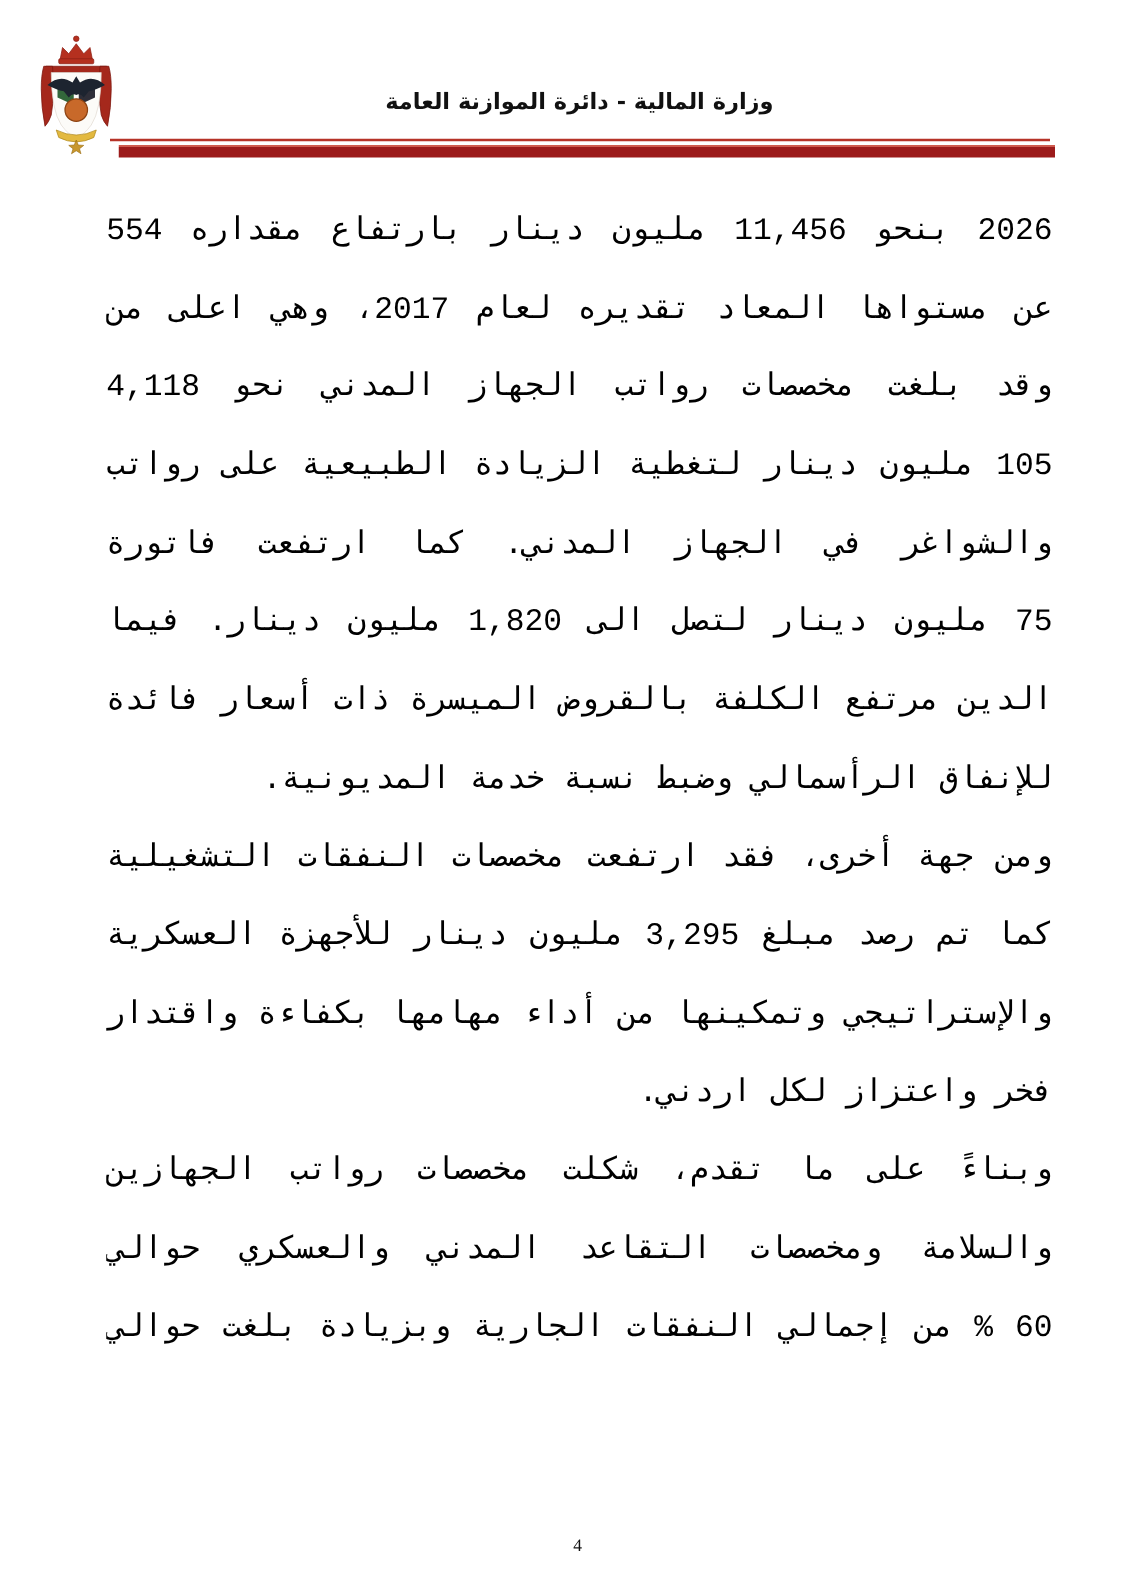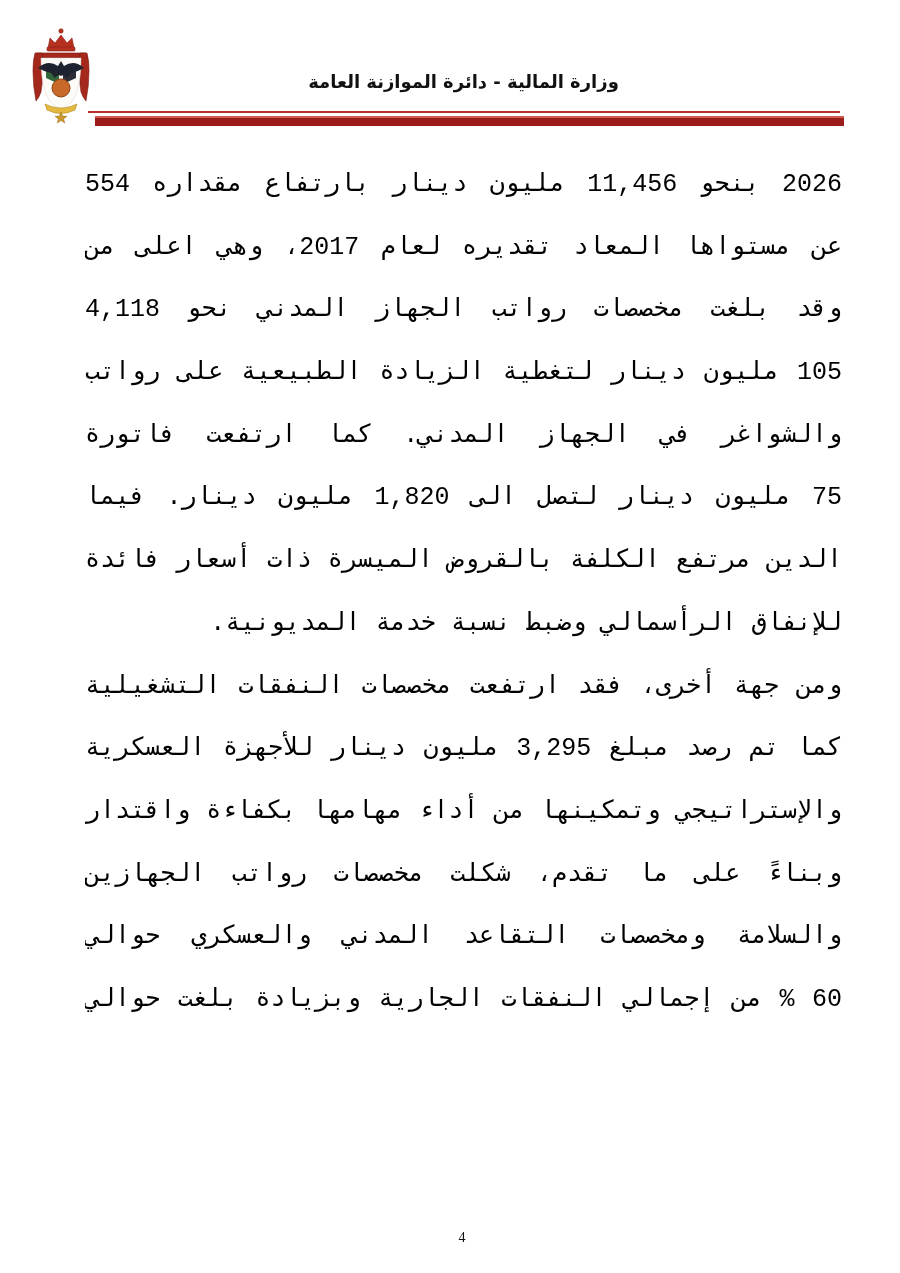--- a/index.html
+++ b/index.html
@@ -136,20 +136,21 @@
     <div class="line">عن مستواها المعاد تقديره لعام 2017، وهي اعلى من معدل التضخم السائد في الاقتصاد.</div>
     <div class="line">وقد بلغت مخصصات رواتب الجهاز المدني نحو 4,118 مليون دينار وبارتفاع مقداره</div>
     <div class="line">105 مليون دينار لتغطية الزيادة الطبيعية على رواتب العاملين وكلفة الإحداثات الجديدة</div>
     <div class="line">والشواغر في الجهاز المدني. كما ارتفعت فاتورة التقاعد المدني والعسكري بمبلغ</div>
     <div class="line">75 مليون دينار لتصل الى 1,820 مليون دينار. فيما ارتفعت مخصصات فوائد الدين العام</div>
     <div class="line">الدين مرتفع الكلفة بالقروض الميسرة ذات أسعار فائدة منخفضة نسبياً لإتاحة مجال أوسع</div>
     <div class="line line-end">للإنفاق الرأسمالي وضبط نسبة خدمة المديونية.</div>
     <div class="line">ومن جهة أخرى، فقد ارتفعت مخصصات النفقات التشغيلية للجهاز المدني لتصل إلى</div>
     <div class="line">كما تم رصد مبلغ 3,295 مليون دينار للأجهزة العسكرية والأمنية تقديراً لدورها الحيوي</div>
     <div class="line">والإستراتيجي وتمكينها من أداء مهامها بكفاءة واقتدار ولتكون درع الوطن الحصين ومصدر</div>
+    <div class="line line-end">فخر واعتزاز لكل اردني.</div>
     <div class="line">وبناءً على ما تقدم، شكلت مخصصات رواتب الجهازين المدني والعسكري وجهاز الأمن</div>
     <div class="line">والسلامة ومخصصات التقاعد المدني والعسكري حوالي 6,835 مليون دينار أو ما نسبته</div>
     <div class="line">60 % من إجمالي النفقات الجارية وبزيادة بلغت حوالي 274 مليون دينار</div>
   </div>
 
   <div class="page-number">4</div>
 
 </div>
 
 </body></html>

